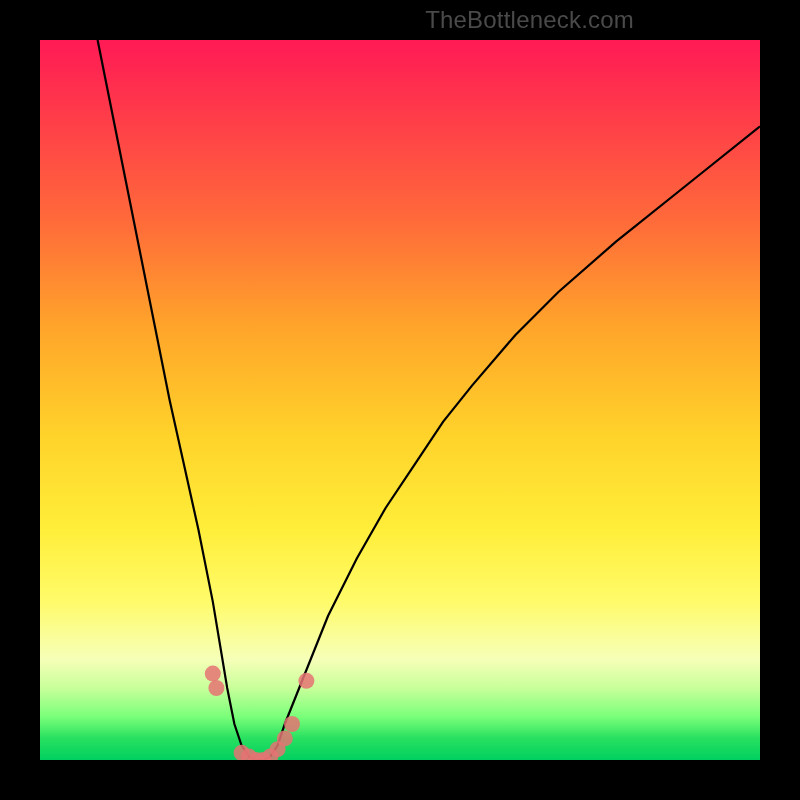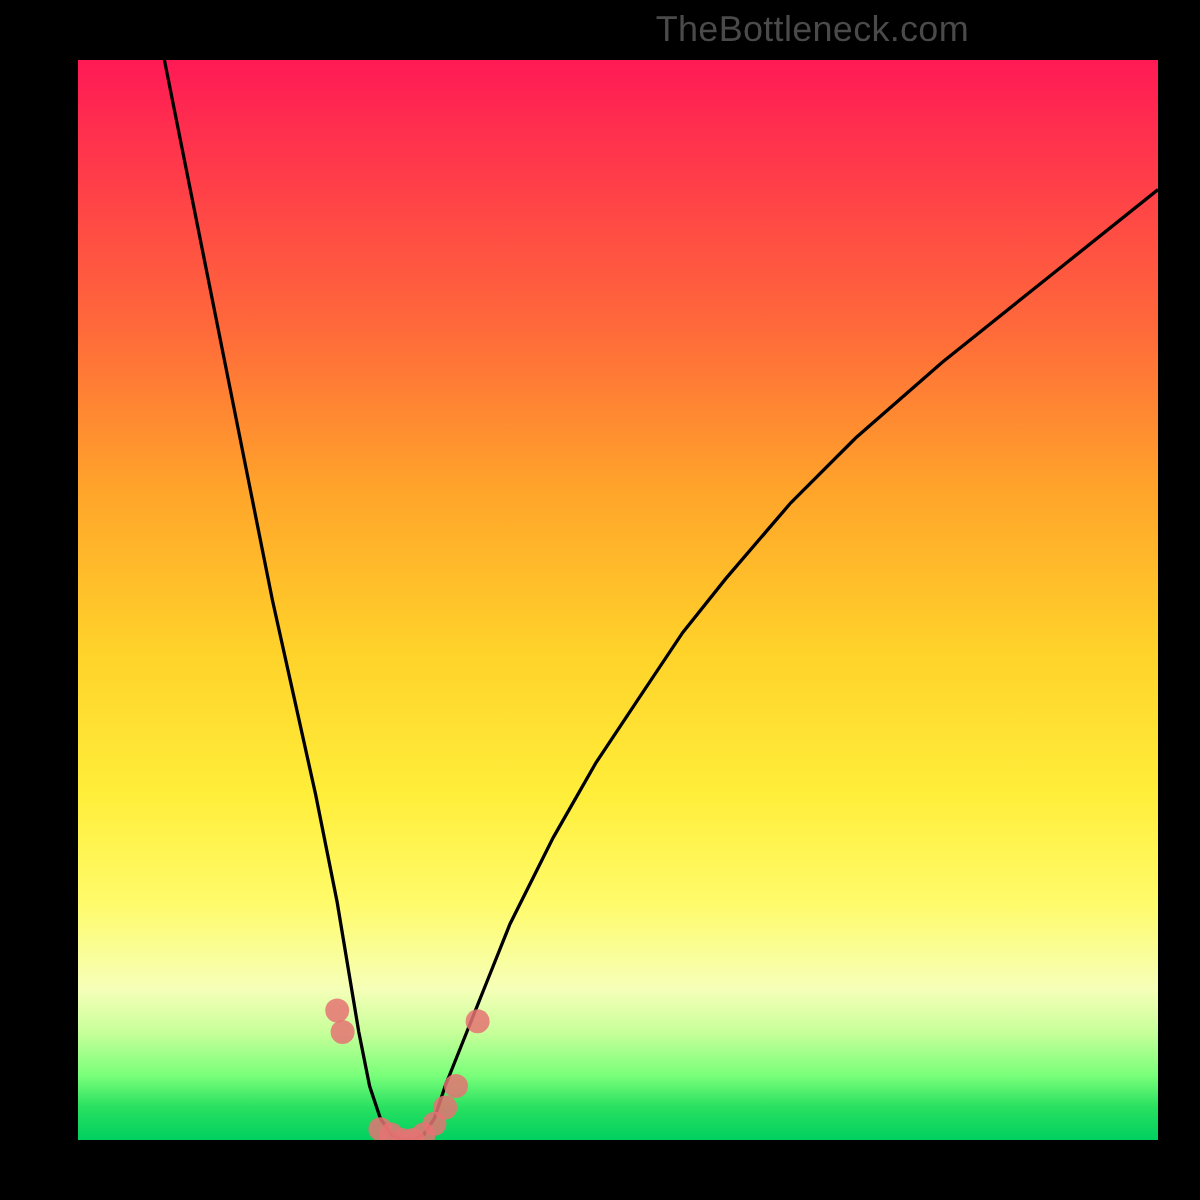--- a/index.html
+++ b/index.html
@@ -6,21 +6,21 @@
     margin: 0;
     padding: 0;
     width: 800px;
     height: 800px;
     background: #000;
     font-family: Arial, Helvetica, sans-serif;
     overflow: hidden;
   }
   .frame {
     position: absolute;
-    left: 12px;
+    left: 0;
     top: 0;
     width: 644px;
     height: 800px;
     background: #000;
   }
   .plot-area {
     position: absolute;
     left: 40px;
     top: 40px;
     width: 720px;

